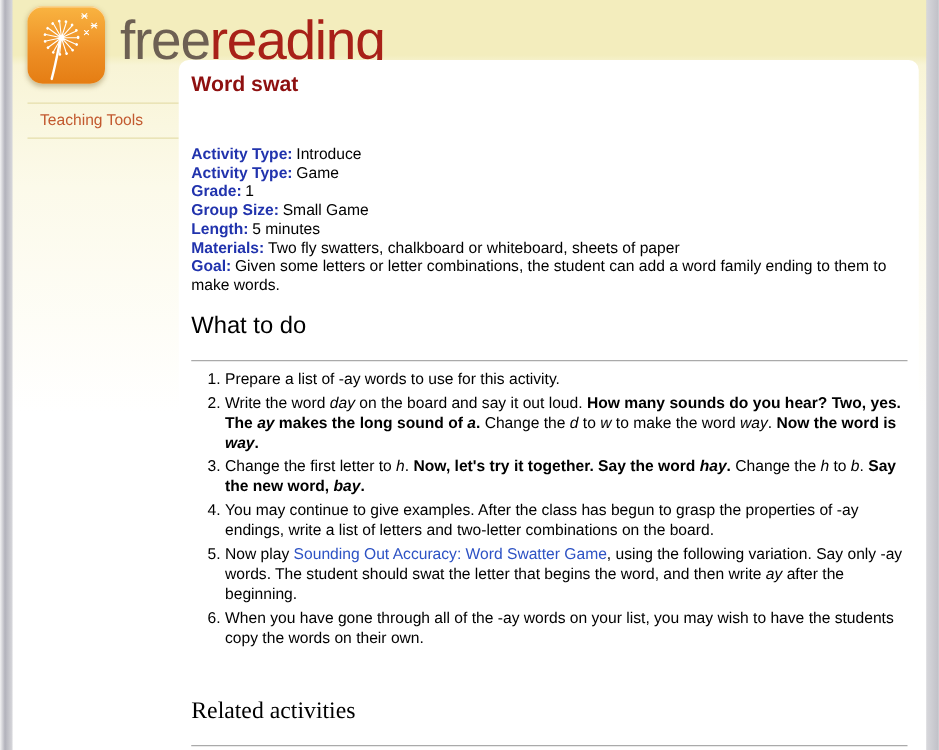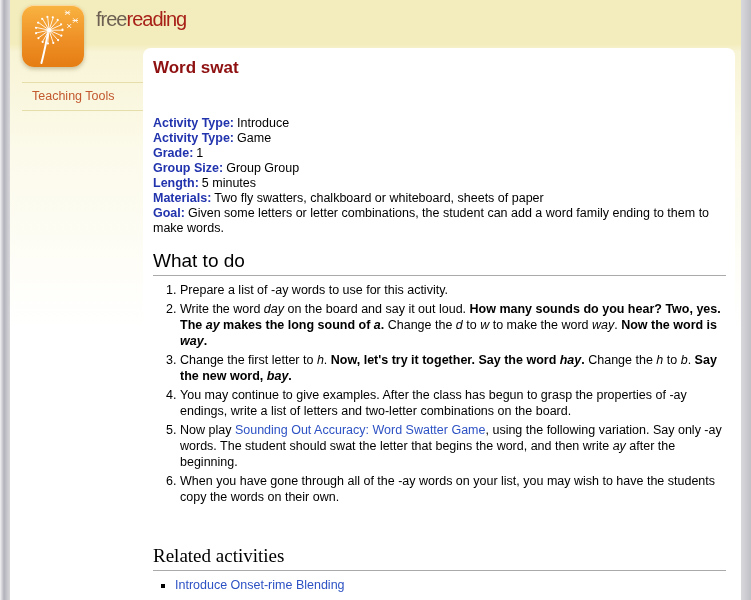--- a/index.html
+++ b/index.html
@@ -26,21 +26,21 @@
   
   .logo {
     position: absolute; left: 12px; top: 5px; width: 62px; height: 62px;
     border-radius: 12px; cursor: pointer;
     background: linear-gradient(to bottom, #f9b441 0%, #ee9026 55%, #e57d13 100%);
     box-shadow: 0 2px 4px rgba(110,80,20,.35), inset 0 1px 0 rgba(255,255,255,.5);
   }
   .logo svg { width: 100%; height: 100%; display: block; }
   .brand {
     position: absolute; left: 86px; top: 8px;
-    font-size: 20px; letter-spacing: -1px; cursor: pointer; white-space: nowrap;
+    font-size: 44px; letter-spacing: -1px; cursor: pointer; white-space: nowrap;
   }
   .brand .free { color: #6d6053; }
   .brand .reading { color: #a82118; }
   
   .sidebar {
     position: absolute; left: 12px; top: 82px; width: 121px;
     border-bottom: 1px solid #e5deab; font-size: 12.5px;
   }
   .side-item {
     border-top: 1px solid #e5deab;
@@ -52,21 +52,21 @@
     position: absolute; left: 133px; top: 48px; width: 592px; height: 552px;
     background: #fff; border-radius: 8px 8px 0 0;
     padding: 8px 9px 0 10px; overflow: hidden;
     font-size: 12.5px; color: #000;
   }
   .title { font-size: 17px; font-weight: bold; color: #8e1010; margin: 2px 0 38px 0; }
   .meta { line-height: 15px; margin-bottom: 14px; }
   .meta .label { font-weight: bold; color: #2133ad; margin-right: 3px; }
   .h2 {
     font-size: 19px; font-weight: 400; color: #000;
-    border-bottom: 1px solid #aaa; padding-bottom: 3px; margin: 14px 0 6px 0;
+    border-bottom: 1px solid #aaa; padding-bottom: 16px; margin: 14px 0 6px 0;
   }
   .steps { margin: 0; padding-left: 27px; line-height: 16px; }
   .steps li { margin-bottom: 3px; }
   .sec-related { margin-top: 40px; font-family: Liberation Serif, serif; }
   .related-list { margin: 7px 0 0 0; padding-left: 22px; list-style-type: square; line-height: 15px; }
   .related-list li { margin-bottom: 4px; }
   .lnk  { color: #2d52c4; text-decoration: none; cursor: pointer; }
   i { }
   b { font-weight: bold; }
 </style>
@@ -99,21 +99,21 @@
   </nav>
 
   <main class="content">
 
     <h1 class="title">Word swat</h1>
 
     <div class="meta">
       <div class="meta-row"><span class="label">Activity Type:</span><span>Introduce</span></div>
       <div class="meta-row"><span class="label">Activity Type:</span><span>Game</span></div>
       <div class="meta-row"><span class="label">Grade:</span><span>1</span></div>
-      <div class="meta-row"><span class="label">Group Size:</span><span>Group Group</span></div>
+      <div class="meta-row"><span class="label">Group Size:</span><span>Small Game</span></div>
       <div class="meta-row"><span class="label">Length:</span><span>5 minutes</span></div>
       <div class="meta-row"><span class="label">Materials:</span><span>Two fly swatters, chalkboard or whiteboard, sheets of paper</span></div>
       <div class="meta-row"><span class="label">Goal:</span><span>Given some letters or letter combinations, the student can add a word family ending to them to make words.</span></div>
     </div>
 
     <h2 class="h2">What to do</h2>
     <ol class="steps">
       <li>Prepare a list of -ay words to use for this activity.</li>
       <li>Write the word <i>day</i> on the board and say it out loud. <b>How many sounds do you hear? Two, yes. The <i>ay</i> makes the long sound of <i>a</i>.</b> Change the <i>d</i> to <i>w</i> to make the word <i>way</i>. <b>Now the word is <i>way</i>.</b></li>
       <li>Change the first letter to <i>h</i>. <b>Now, let's try it together. Say the word <i>hay</i>.</b> Change the <i>h</i> to <i>b</i>. <b>Say the new word, <i>bay</i>.</b></li>

